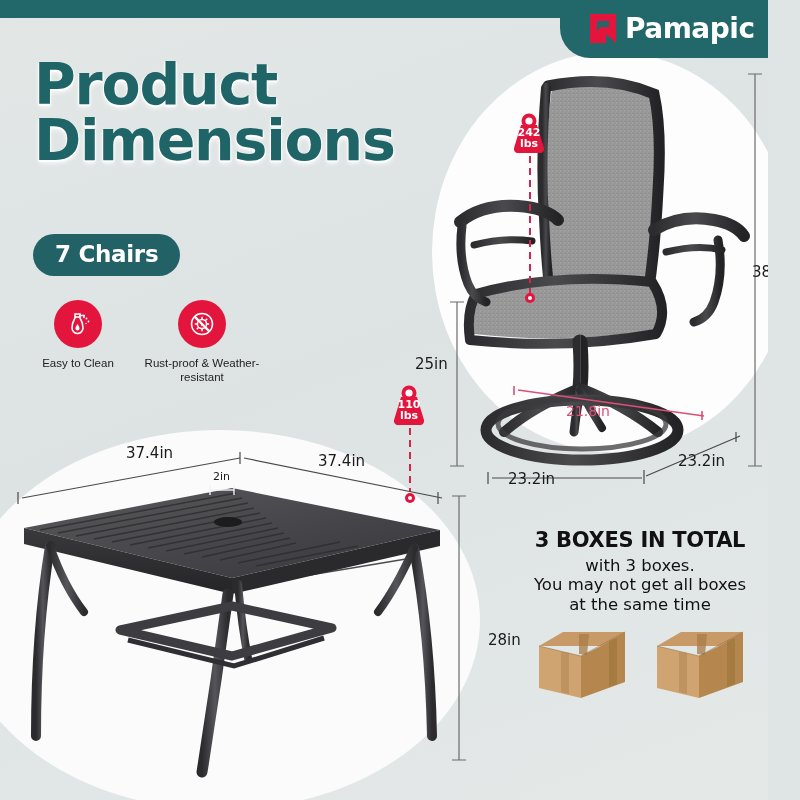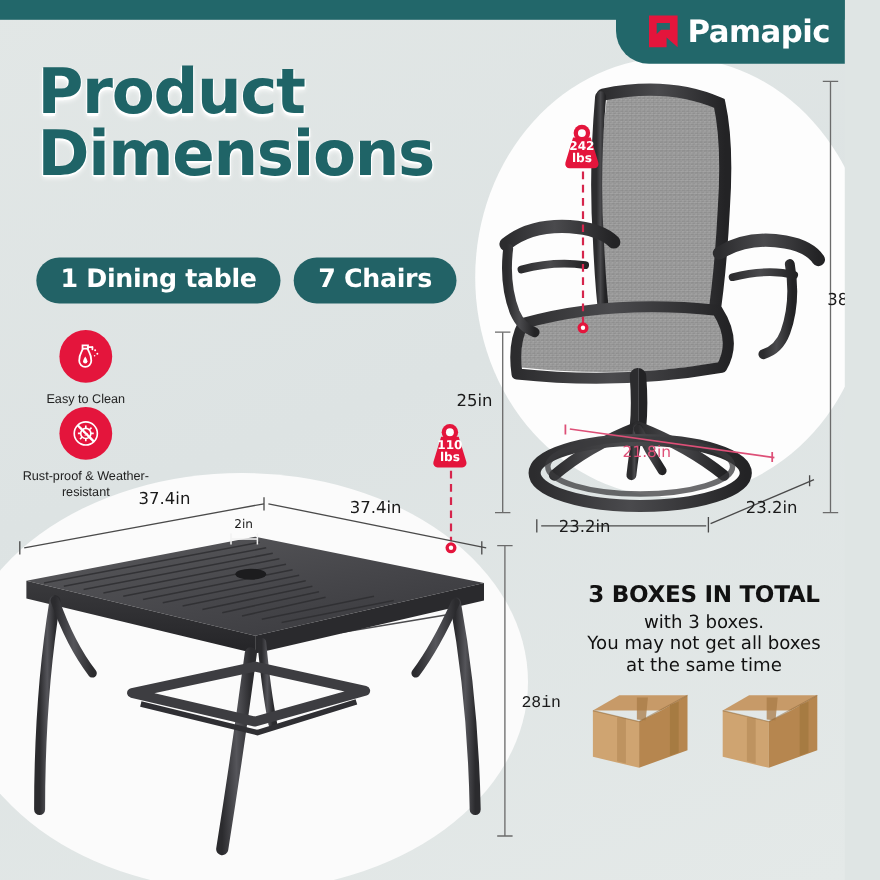--- a/index.html
+++ b/index.html
@@ -82,21 +82,20 @@
     letter-spacing: -0.3px;
     font-family: "DejaVu Sans", sans-serif;
   }
 
   
   .features {
     position: absolute;
     top: 300px; left: 16px;
     display: flex;
     z-index: 4;
-    flex-direction: column;
   }
   .feature { width: 124px; text-align: center; }
   .feature-badge {
     width: 48px; height: 48px;
     border-radius: 50%;
     background: #e4153c;
     margin: 0 auto 8px;
     display: flex; align-items: center; justify-content: center;
   }
   .feature-label {
@@ -205,21 +204,20 @@
     </div>
     <div class="logo-text">Pamapic</div>
   </div>
 
   <div class="title-block">
     <div class="title-line">Product</div>
     <div class="title-line">Dimensions</div>
   </div>
 
   <div class="pill-row">
-    <div class="pill">1 Dining table</div>
     <div class="pill">7 Chairs</div>
   </div>
 
   <div class="features">
 
     <div class="feature">
       <div class="feature-badge">
         <svg width="28" height="28" viewBox="0 0 28 28" fill="none" stroke="#fff" stroke-width="1.6" stroke-linecap="round">
           <path d="M11 4 h5 v3 h-5 z"></path>
           <path d="M16 5.5 h4"></path>
@@ -440,21 +438,21 @@
   <div class="dim dim-sm" style="left:213px; top:470px; font-weight:400;">2in</div>
   <svg style="position:absolute;left:206px;top:484px;z-index:6" width="32" height="12">
     <path d="M4 6 H28" stroke="#f2f2f2" stroke-width="1.4"></path>
     <path d="M4 1 V11 M28 1 V11" stroke="#f2f2f2" stroke-width="1.4"></path>
   </svg>
 
   <svg style="position:absolute;left:450px;top:492px;z-index:5" width="18" height="272">
     <path d="M9 4 V268" stroke="#6b6b6b" stroke-width="1.2"></path>
     <path d="M2 4 H16 M2 268 H16" stroke="#6b6b6b" stroke-width="1.2"></path>
   </svg>
-  <div class="dim" style="left:474px; top:631px;font-family:Liberation Mono, monospace;">28in</div>
+  <div class="dim" style="left:488px; top:631px;">28in</div>
 
   <div class="boxes-block">
     <div class="boxes-title">3 BOXES IN TOTAL</div>
     <div class="boxes-sub">with 3 boxes.</div>
     <div class="boxes-sub">You may not get all boxes</div>
     <div class="boxes-sub">at the same time</div>
 
     <div class="boxes-imgs">
       <div>
         <svg width="96" height="78" viewBox="0 0 96 78">

